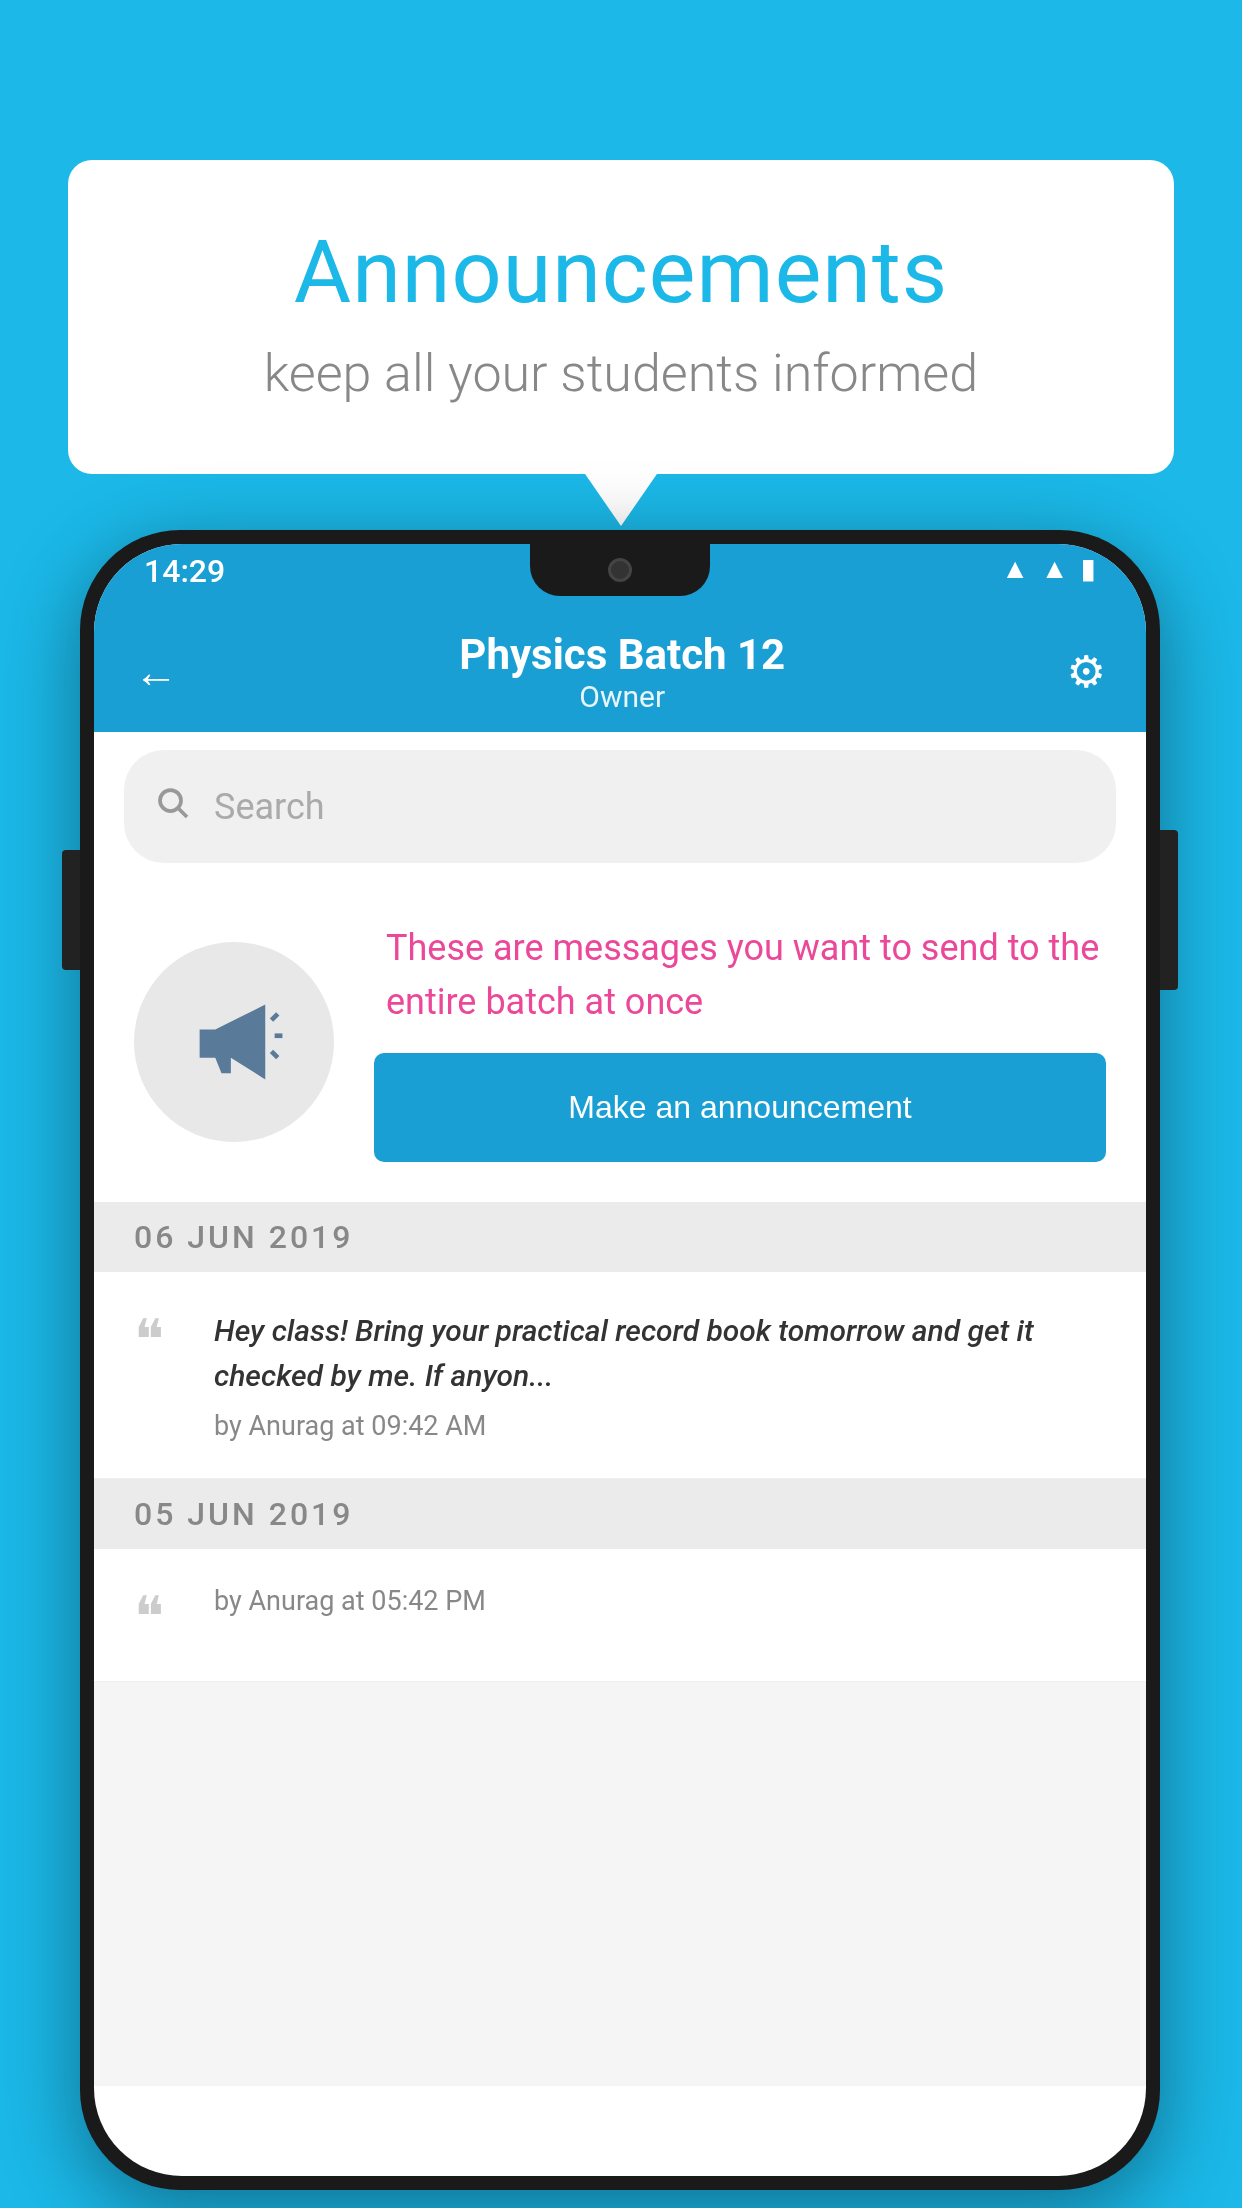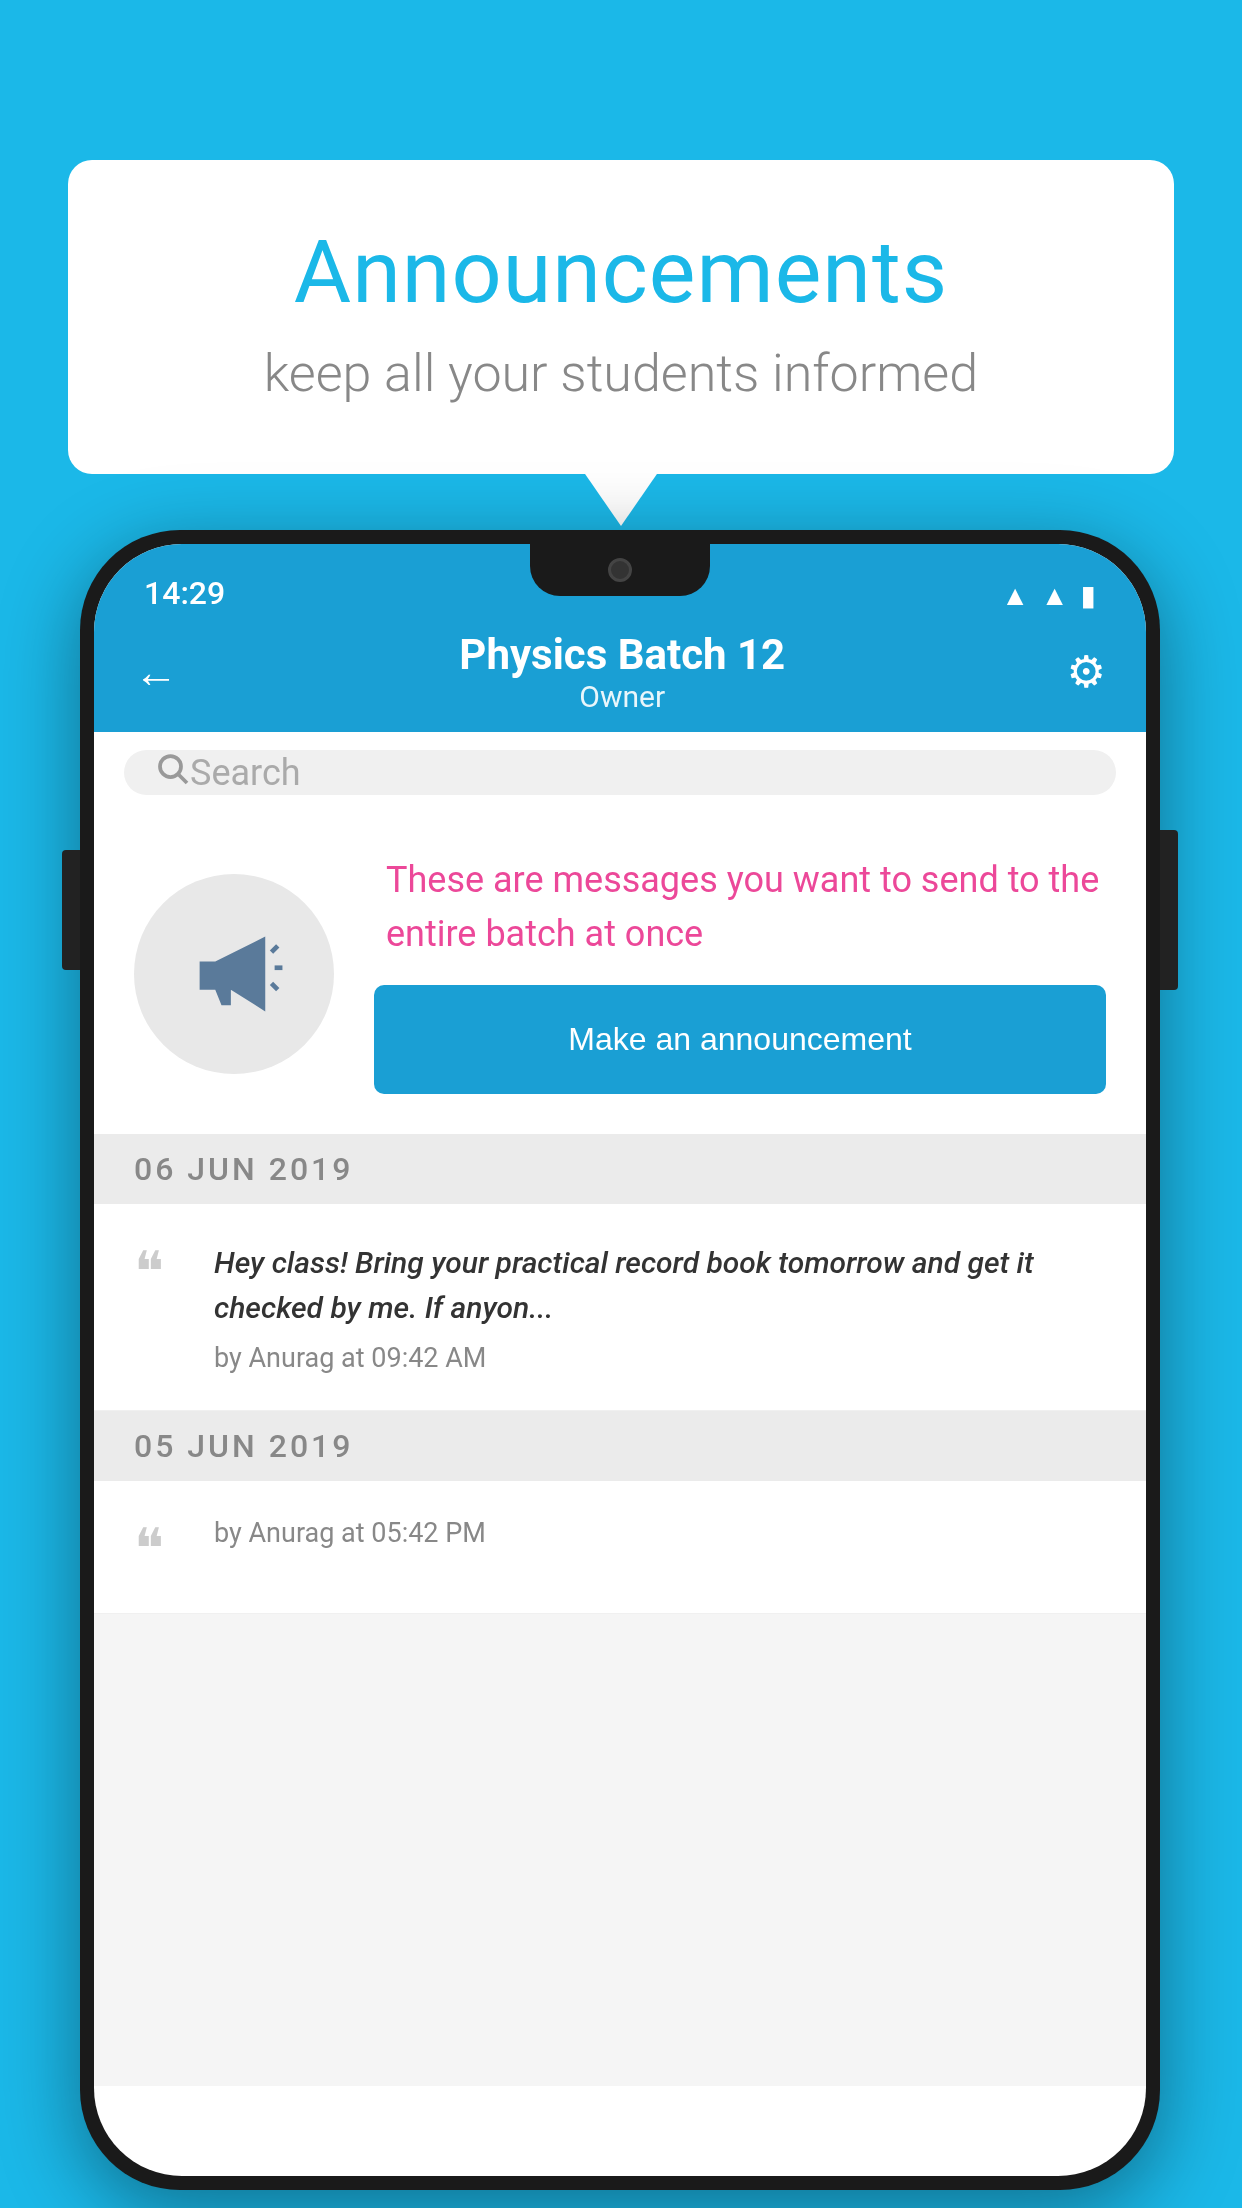--- a/index.html
+++ b/index.html
@@ -121,21 +121,21 @@
       background: #333;
       border-radius: 50%;
       border: 3px solid #444;
     }
 
     
     .status-bar {
       background: #1a9fd4;
       height: 68px;
       display: flex;
-      align-items: flex-end;
+      align-items: flex-start;
       justify-content: space-between;
       padding: 0 50px;
       padding-top: 8px;
     }
     .status-time {
       color: white;
       font-size: 32px;
       font-weight: 500;
     }
     .status-icons {
@@ -222,22 +222,22 @@
     
     .search-container {
       background: white;
       padding: 18px 30px;
     }
     .search-input-wrap {
       background: #f0f0f0;
       border-radius: 40px;
       display: flex;
       align-items: center;
-      padding: 0 30px;
-      gap: 0;
+      padding: 34px 30px;
+      gap: 24px;
     }
     .search-icon-svg {
       color: #999;
       font-size: 36px;
     }
     .search-text {
       color: #aaa;
       font-size: 36px;
     }
 

